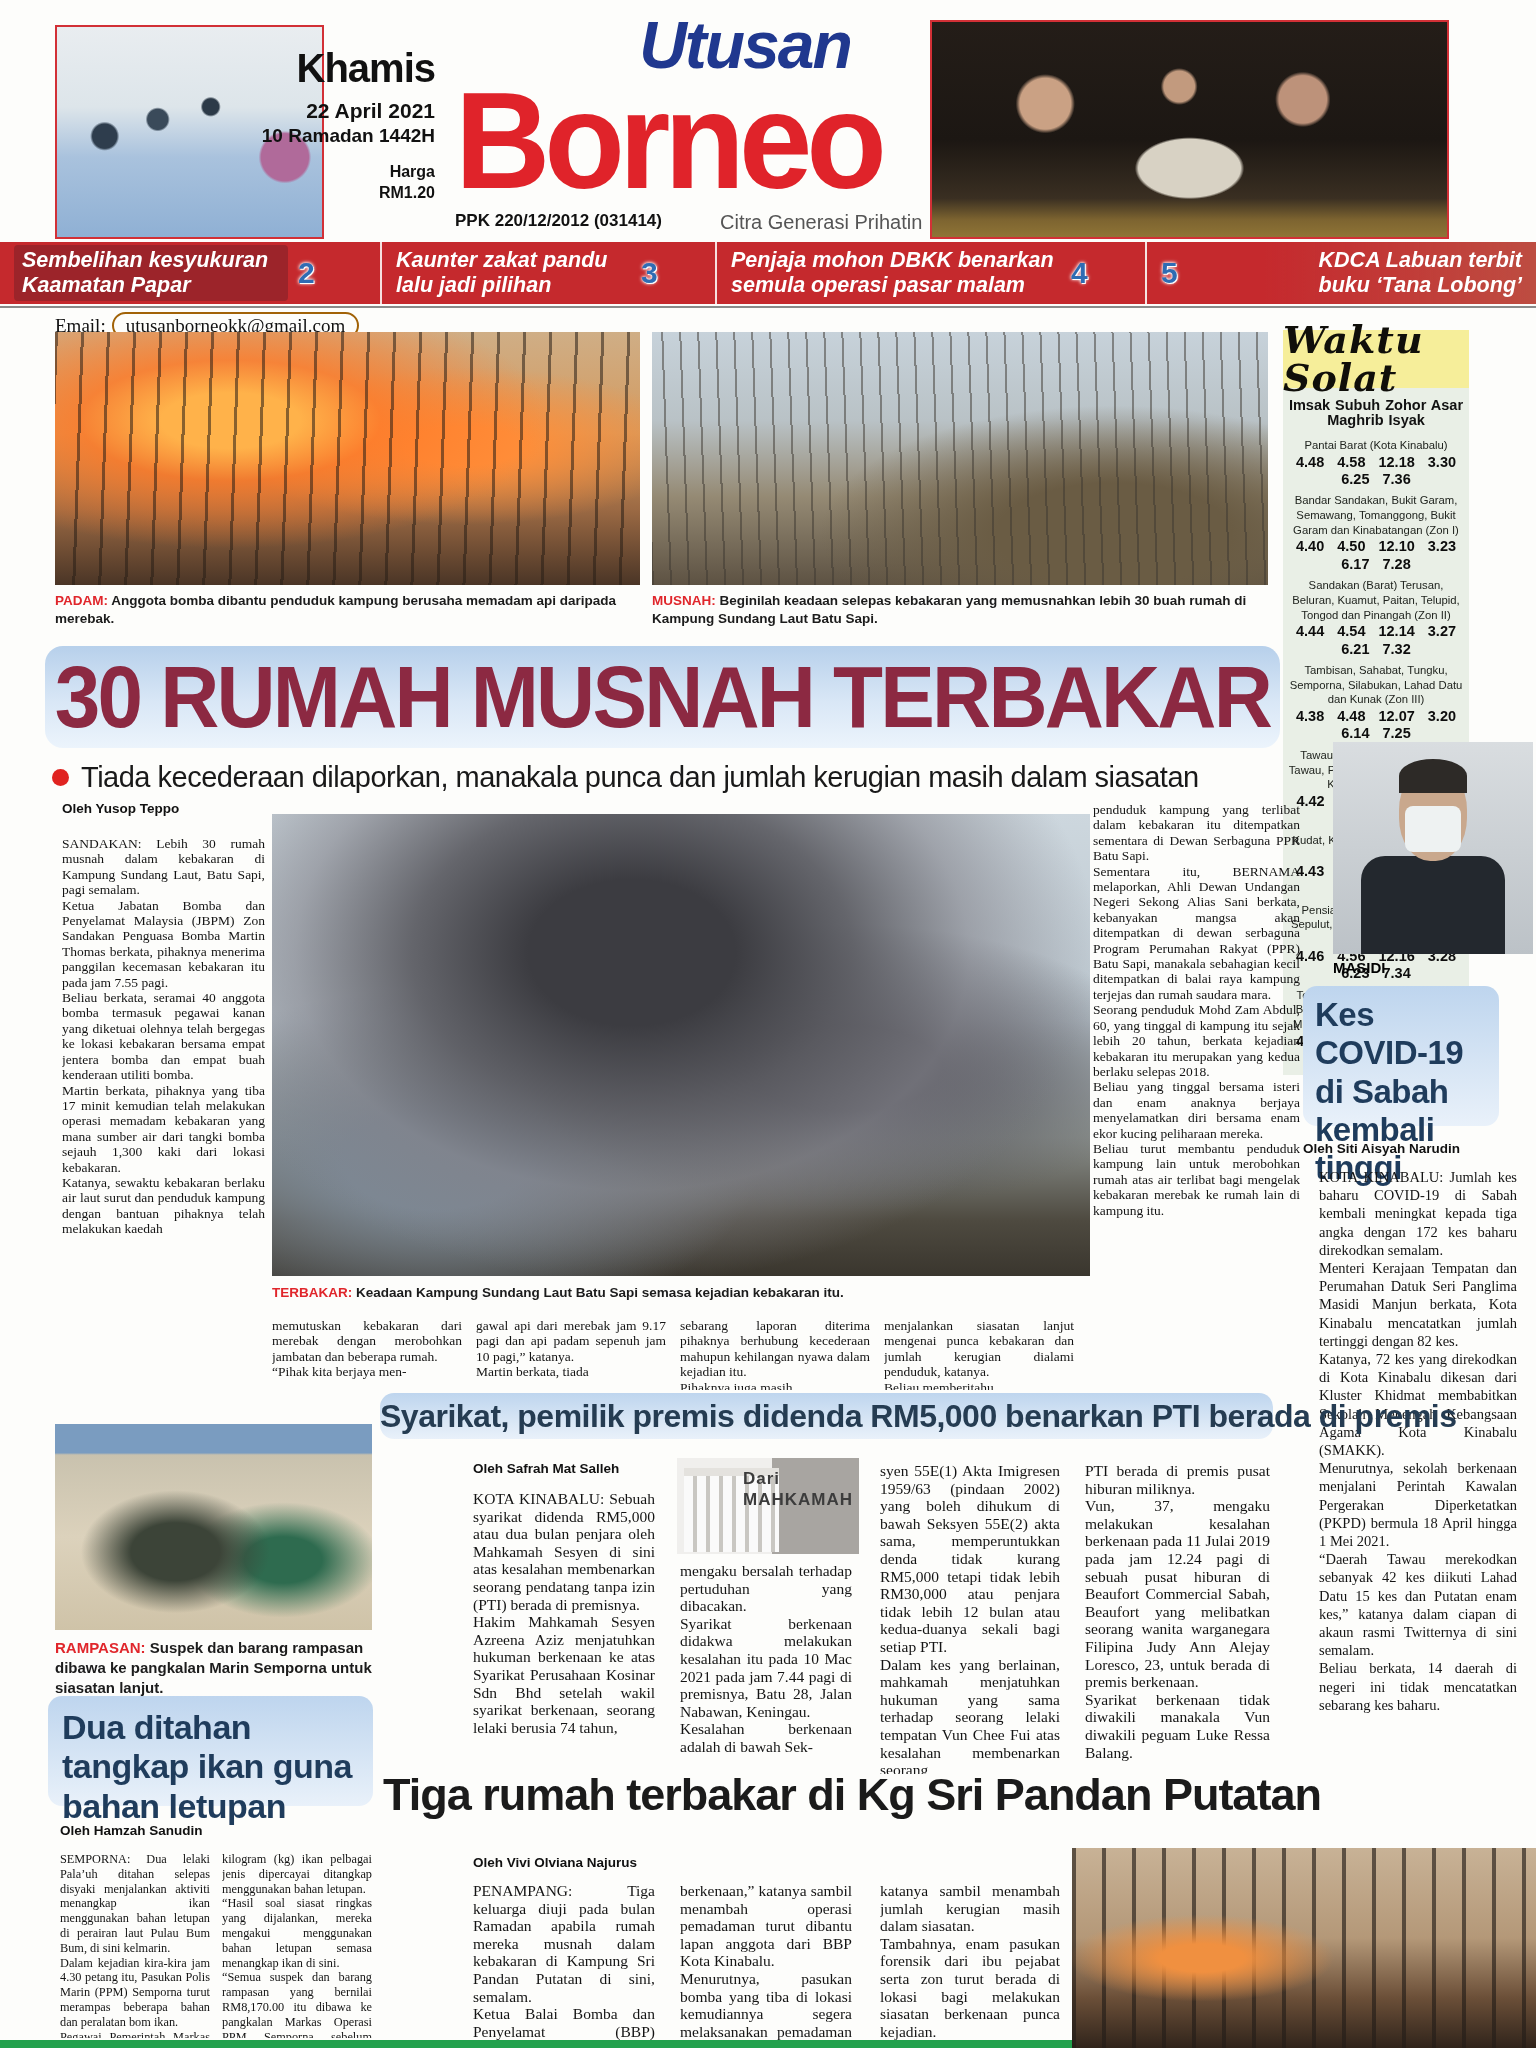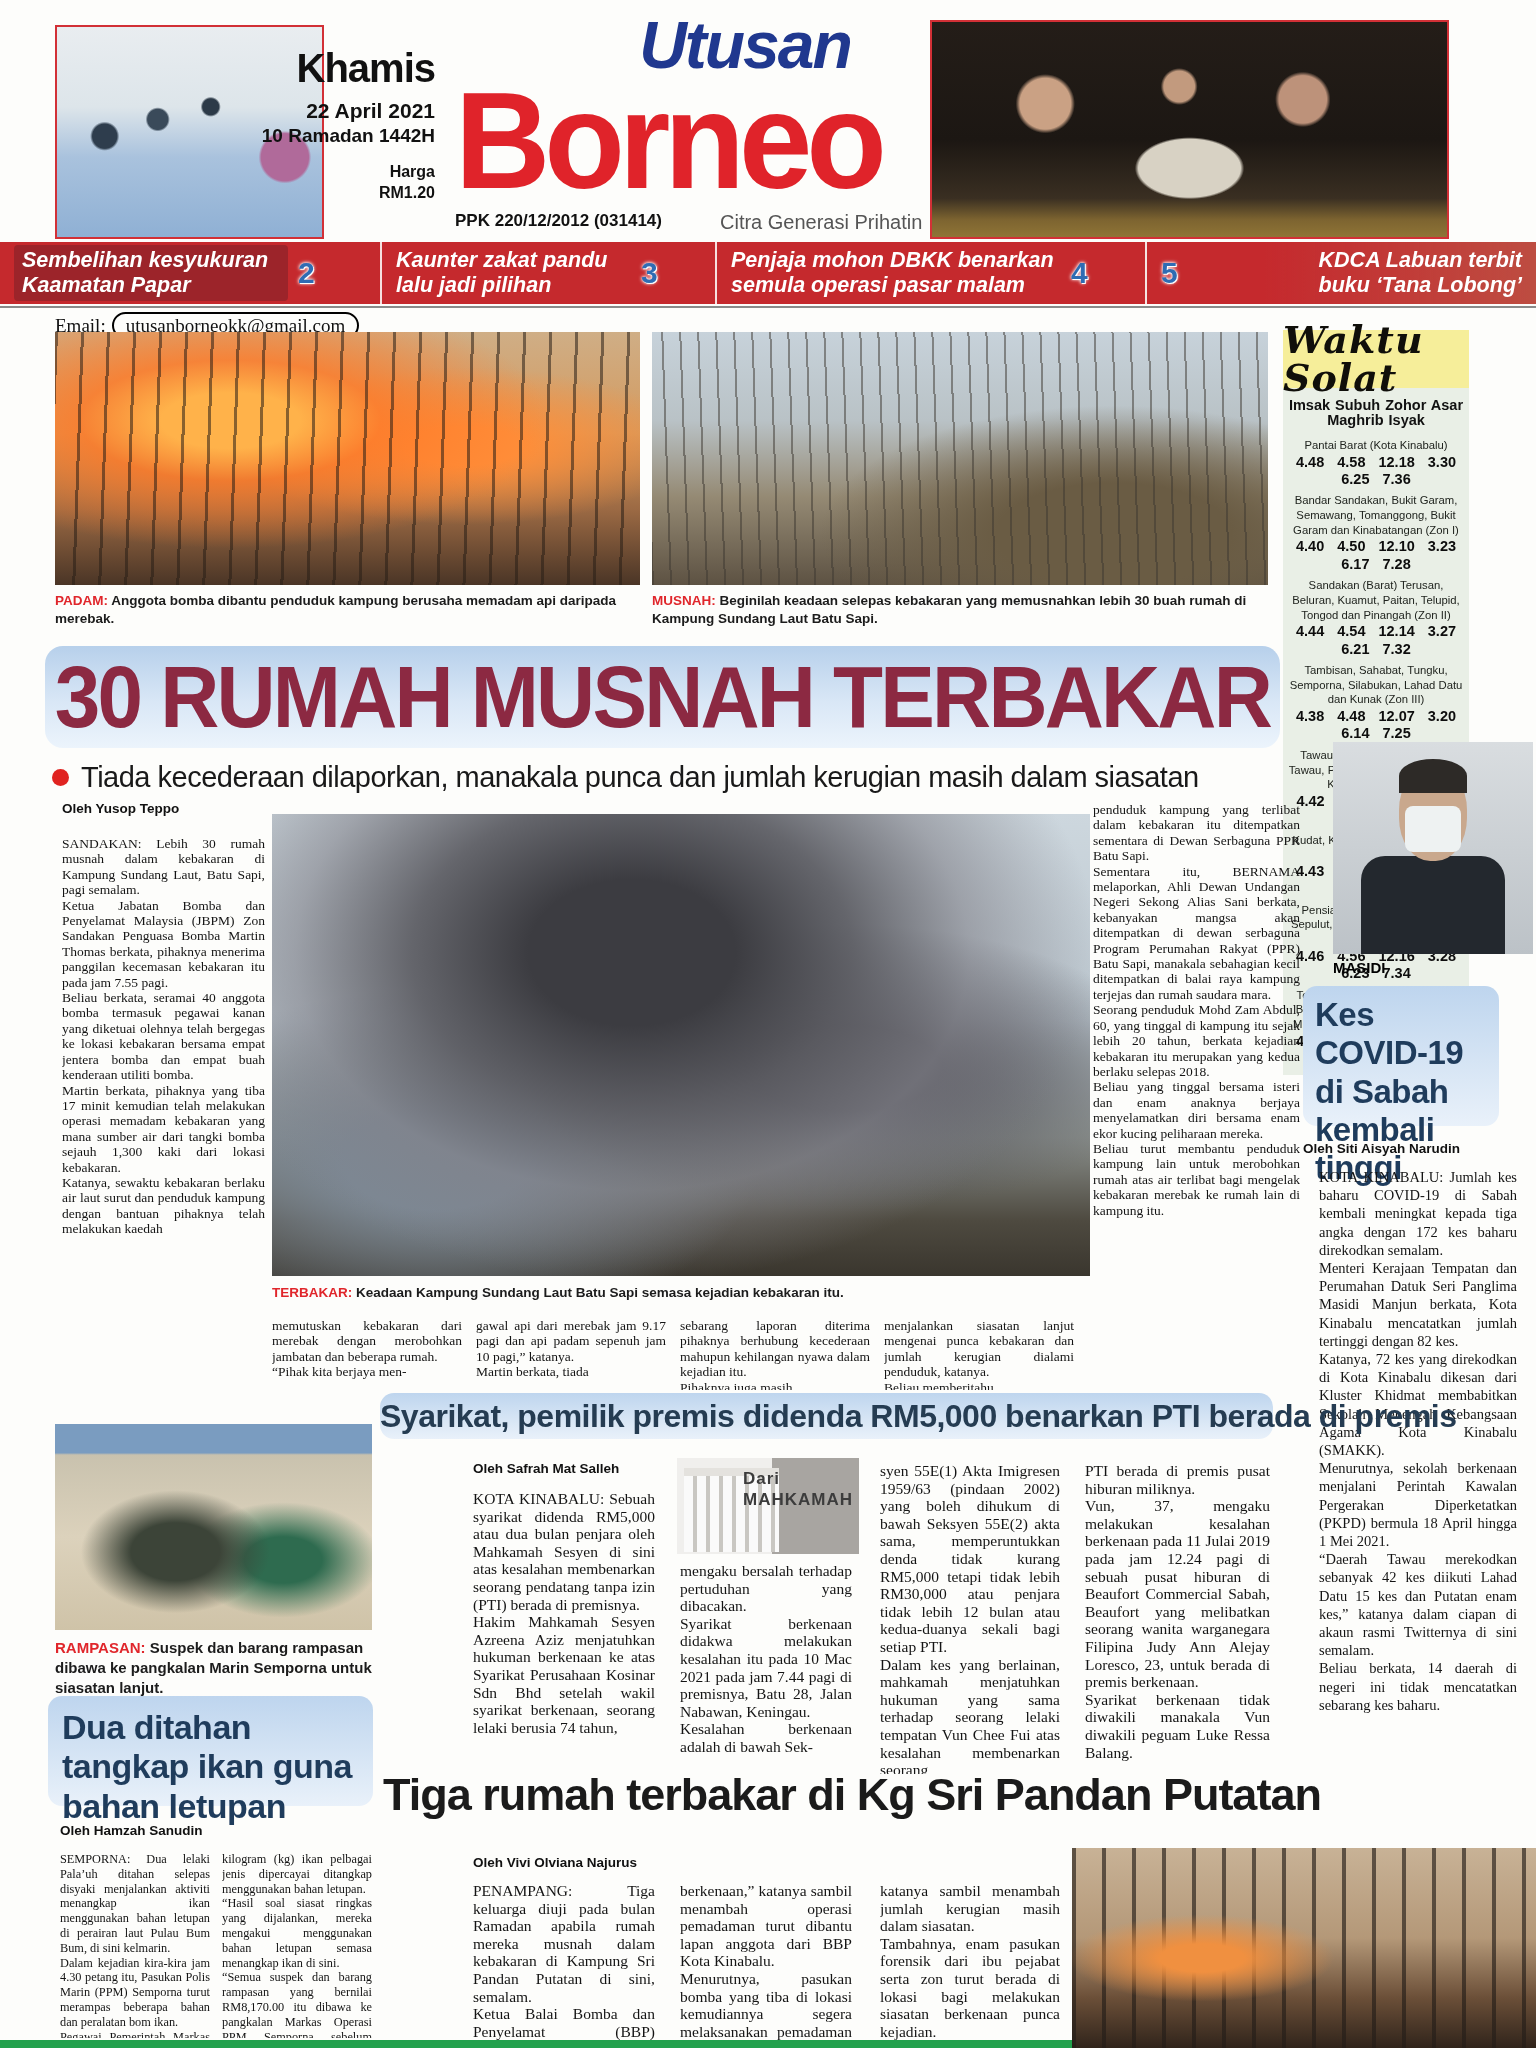--- a/index.html
+++ b/index.html
@@ -37,21 +37,21 @@
   
   .teaserbar{left:0;top:242px;width:1536px;height:62px;background:#c5292d;display:flex;align-items:stretch;}
   .tcell{display:flex;align-items:center;gap:10px;padding:0 14px;}
   .tdiv{border-left:2px solid rgba(255,255,255,.85);}
   .ttext{font:italic bold 21.5px/1.18 "Liberation Sans",sans-serif;color:#fff;}
   .tdark{background:rgba(122,32,40,.55);border-radius:4px;padding:3px 8px;}
   .pnum{font:800 30px/1 "Liberation Sans",sans-serif;color:#2f6cb3;
         text-shadow:0 0 3px #fff,0 0 4px #fff,1px 1px 0 #fff;}
 
   .emailrow{display:flex;align-items:center;gap:6px;font:19px/1 "Liberation Serif",serif;color:#111;}
-  .emailbox{border:2px solid #000000;border-radius:14px;padding:2px 12px;}
+  .emailbox{border:2px solid #a16207;border-radius:14px;padding:2px 12px;}
 
   
   .prayer{left:1283px;top:330px;width:186px;background:#e9efe6;padding-bottom:8px;}
   .ptitle{height:58px;background:#f6ee9a;display:flex;align-items:center;justify-content:center;
           font:italic bold 38px/1 "DejaVu Serif",serif;color:#100f0a;letter-spacing:1px;}
   .phead{font:bold 14.5px/1 "Liberation Sans",sans-serif;color:#111;text-align:center;
          padding:10px 0 6px 0;word-spacing:1px;}
   .zname{font:11.3px/1.3 "Liberation Sans",sans-serif;color:#20241f;text-align:center;padding:5px 3px 1px 3px;}
   .ztimes{font:bold 14.5px/1.2 "Liberation Sans",sans-serif;color:#0d0d0d;text-align:center;word-spacing:9px;}
 

